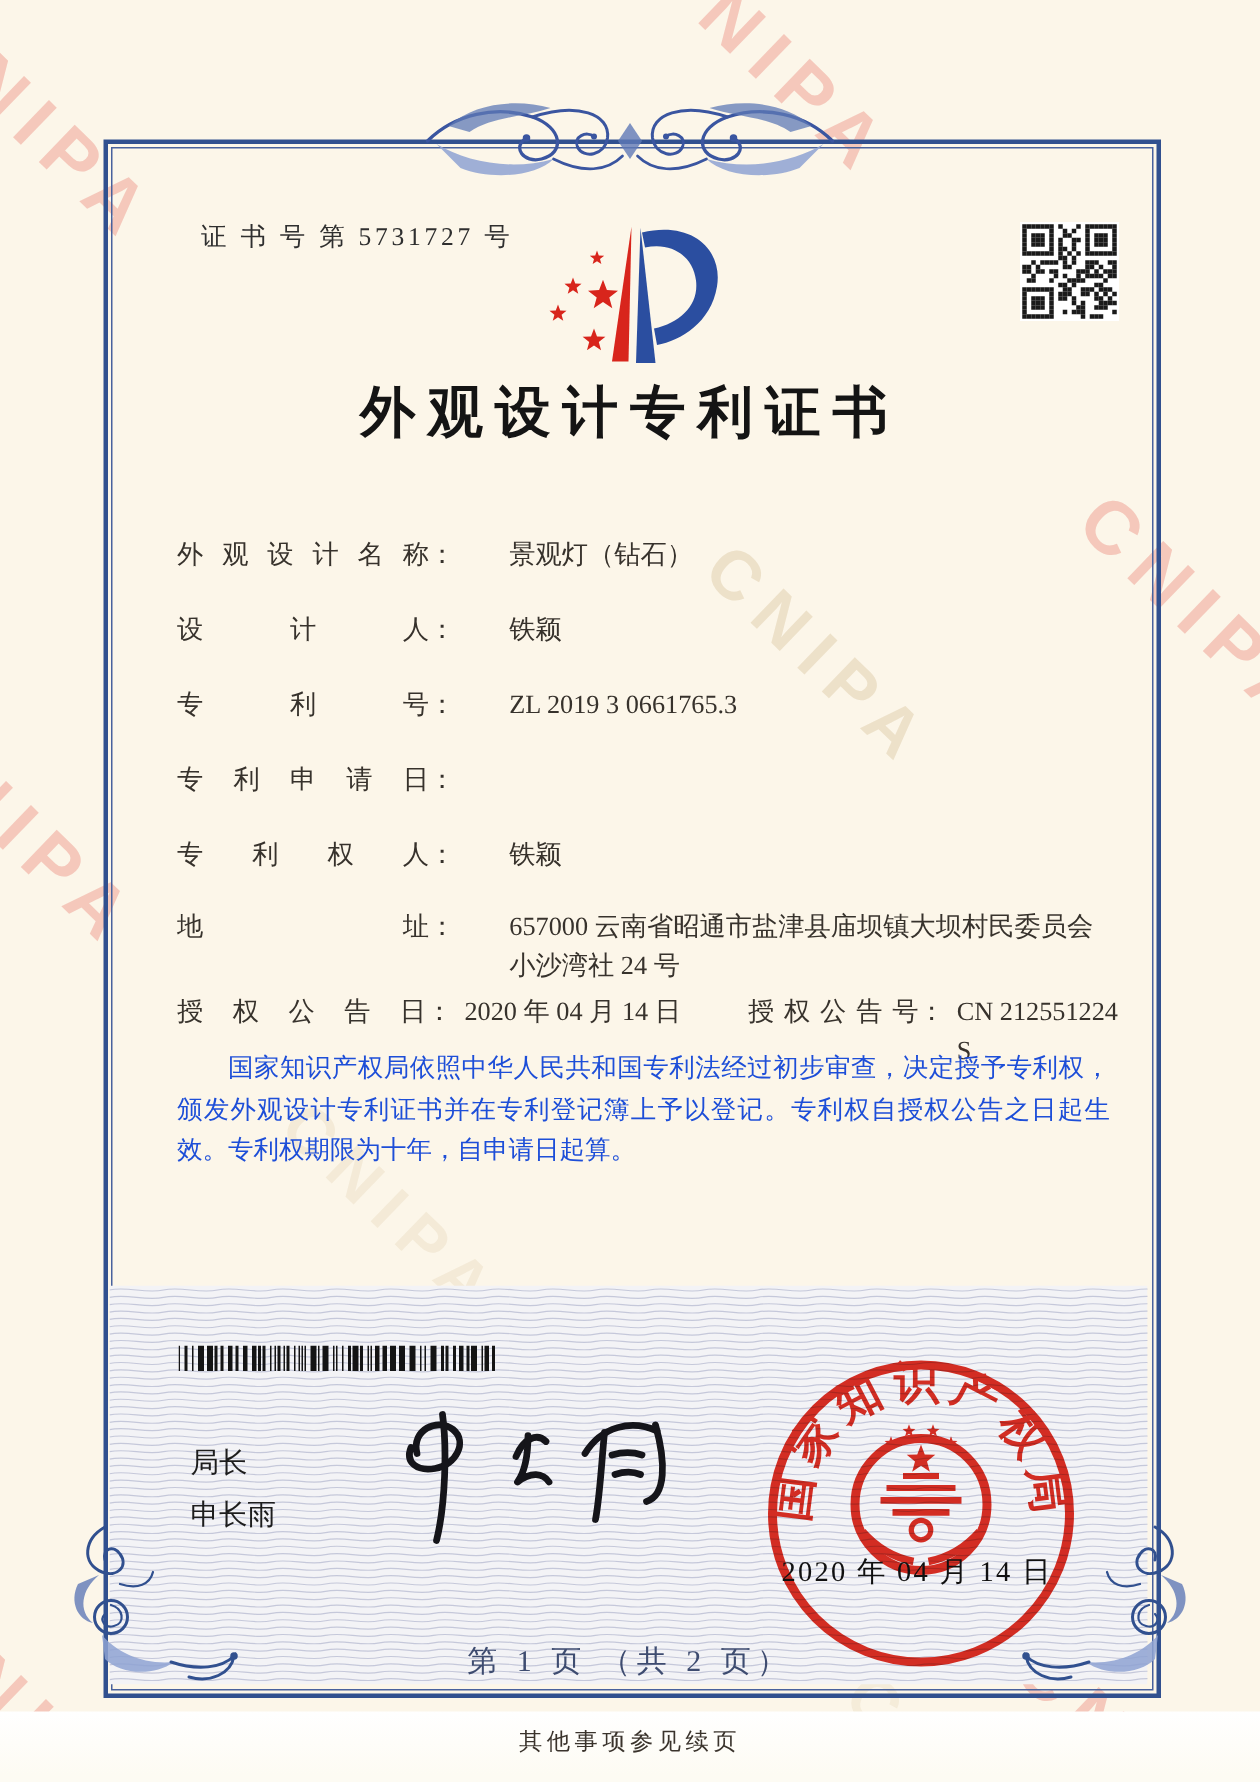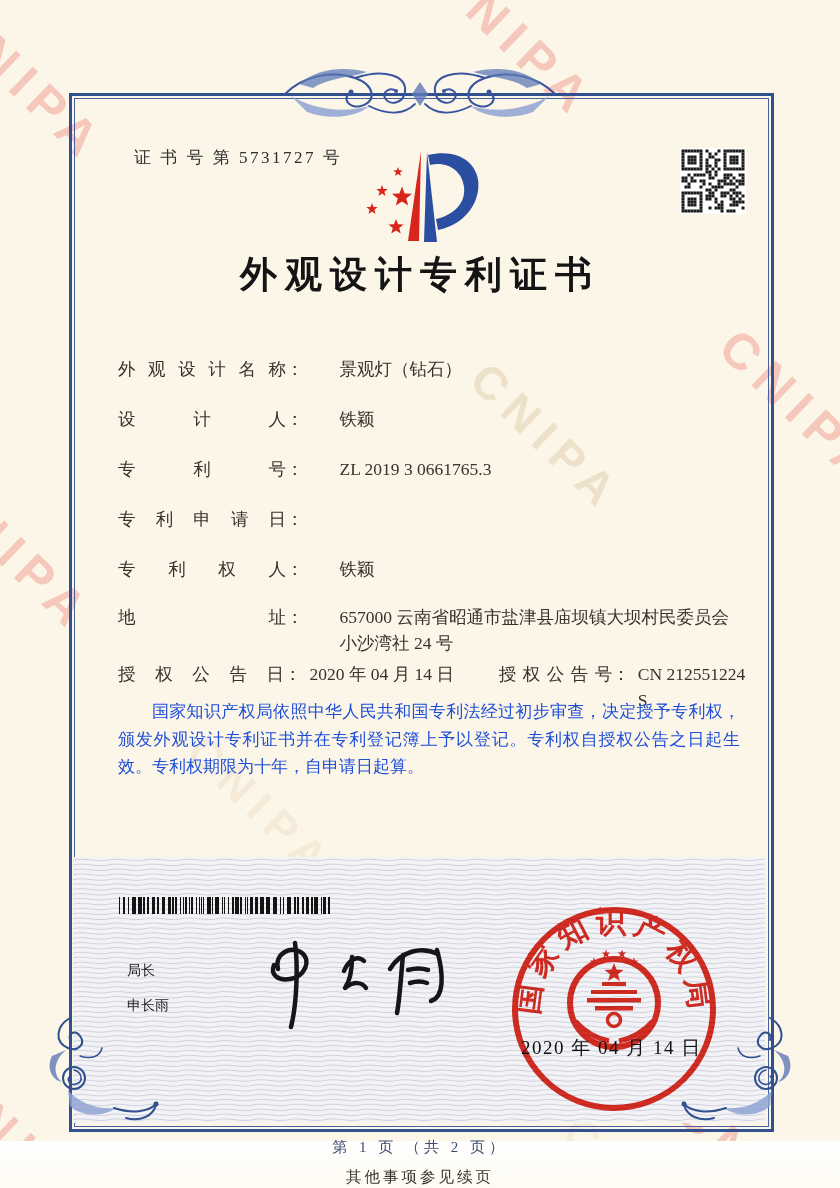--- a/index.html
+++ b/index.html
@@ -20,28 +20,28 @@
          letter-spacing:8px;color:#141414;z-index:3;}
   .row{position:absolute;display:flex;align-items:flex-start;font-size:17.5px;
        color:#37322c;z-index:3;line-height:26px;}
   .lbl{width:168px;display:inline-flex;justify-content:space-between;}
   .lbl.narrow{width:115px;}
   .colon{margin-right:8px;}
   .val{flex:1;margin-left:28px;}
   .paras{left:118px;top:698px;width:622px;font-size:17px;line-height:27.5px;
          color:#1d4ed8;text-align:justify;z-index:3;}
   .paras p{margin:0;text-indent:2em;}
-  .sig{font-family:"Liberation Sans",sans-serif;font-size:14px;color:#1d1d1d;z-index:4;}
+  .sig{font-family:"Liberation Sans",sans-serif;font-size:19px;color:#1d1d1d;z-index:4;}
   .sealdate{left:521px;top:1035px;font-size:19px;letter-spacing:1.5px;color:#101010;z-index:6;}
-  .pageinfo{left:0;right:0;top:1094px;text-align:center;font-size:15px;
-            letter-spacing:4px;color:#3e4c70;z-index:3;margin-top:44px;}
+  .pageinfo{left:0;right:0;top:1094px;text-align:center;font-size:20px;
+            letter-spacing:4px;color:#3e4c70;z-index:3;}
   .strip{left:0;top:1141px;width:840px;height:47px;z-index:2;
          background:linear-gradient(180deg,#ffffff 0%,#fdfbf3 90%);}
   .cont{left:0;right:0;top:1151px;text-align:center;font-size:15.5px;
-        letter-spacing:3px;color:#3a332c;z-index:3;margin-top:16px;}
+        letter-spacing:3px;color:#3a332c;z-index:3;}
   svg{display:block;}
   .z2{z-index:2;}.z3{z-index:3;}.z4{z-index:4;}.z5{z-index:5;}
 </style>
 </head>
 <body>
 
 <div class="wm" style="left:-28px;top:-8px;">CNIPA</div>
 <div class="wm" style="left:462px;top:-52px;">CNIPA</div>
 <div class="wm" style="left:-40px;top:462px;">CNIPA</div>
 <div class="wm" style="left:748px;top:318px;">CNIPA</div>

